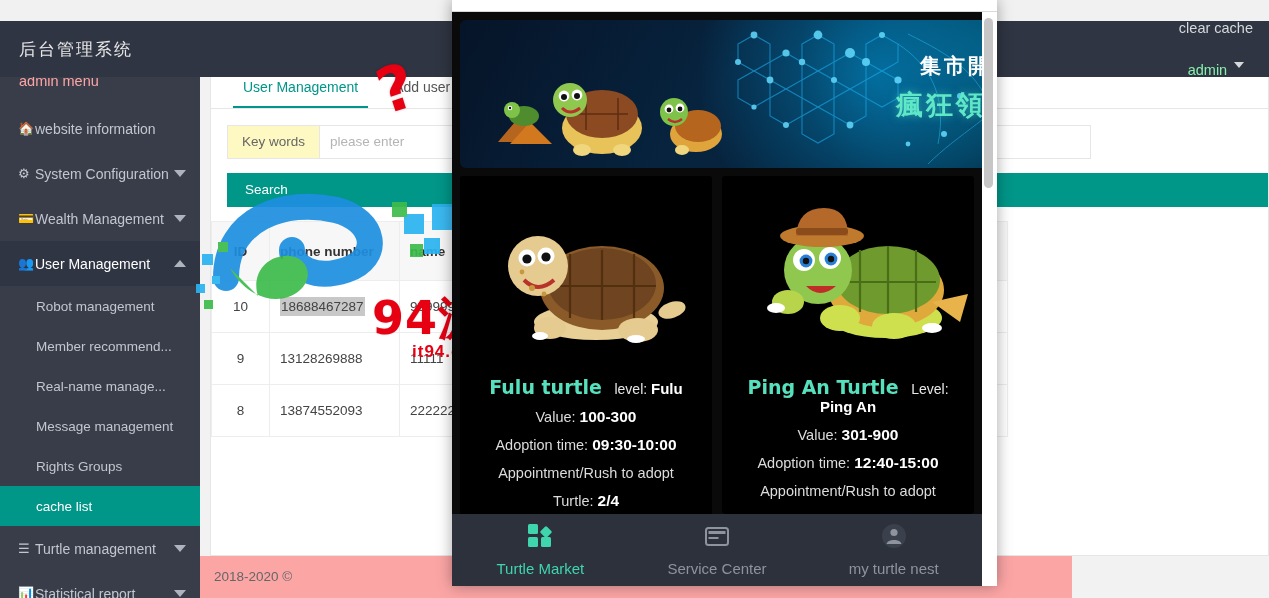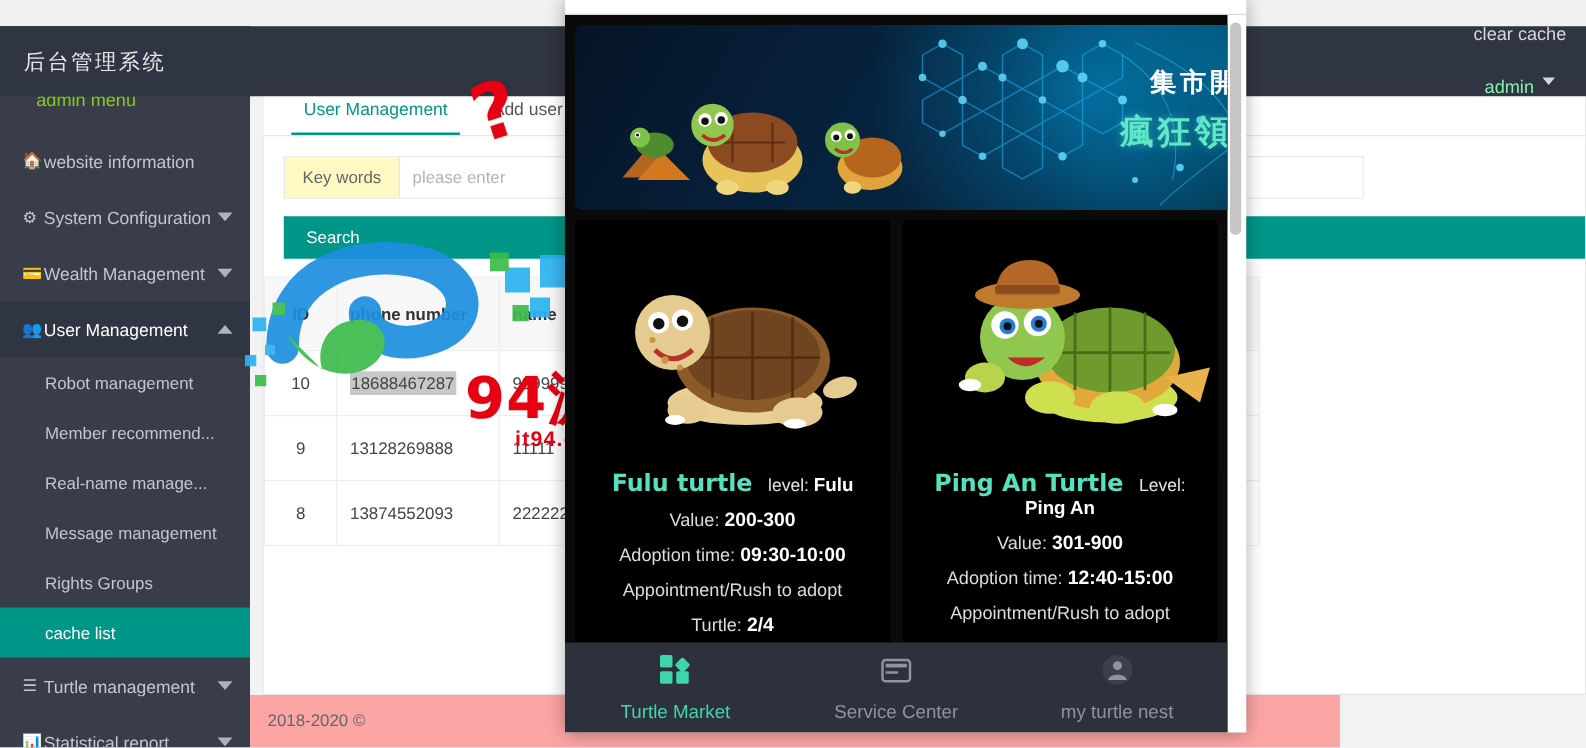--- a/index.html
+++ b/index.html
@@ -31,22 +31,22 @@
     width: 0; height: 0; border-left: 5px solid transparent;
     border-right: 5px solid transparent; border-top: 6px solid #d6d8dc;
   }
 
   
   .sidebar {
     position: absolute; top: 56px; left: 0; width: 200px; height: 542px;
     background: #393d49; overflow: hidden;
   }
   .side-head {
-    height: 50px; display: flex; align-items: center; padding-left: 29px;
-    color: #84cc16; font-size: 14.5px; background: #393d49;
+    height: 50px; display: flex; align-items: center; padding-left: 19px;
+    color: #fca5a5; font-size: 14.5px; background: #393d49;
   }
   .side-item {
     height: 45px; display: flex; align-items: center; padding: 0 14px 0 18px;
     color: #c2c6cf; font-size: 14px; cursor: pointer; position: relative;
   }
   .side-item.open { background: #2f3542; color: #fff; }
   .side-item .ico { width: 17px; display: inline-block; font-size: 13px; color: #c2c6cf; }
   .side-item .txt { flex: 1 1 auto; white-space: nowrap; overflow: hidden; }
   .arrow {
     width: 0; height: 0; border-left: 6px solid transparent;
@@ -517,21 +517,21 @@
             </svg>
           </div>
           <div class="tcard-body">
             <span class="tname">Fulu turtle</span>
             <span class="tlevel">
               <span>level:</span>
               <b>Fulu</b>
             </span>
             <div class="trow">
               <span>Value:</span>
-              <b>200-300</b>
+              <b>100-300</b>
             </div>
             <div class="trow">
               <span>Adoption time:</span>
               <b>09:30-10:00</b>
             </div>
             <div class="trow">Appointment/Rush to adopt</div>
             <div class="trow">
               <span>Turtle:</span>
               <b>2/4</b>
             </div>

